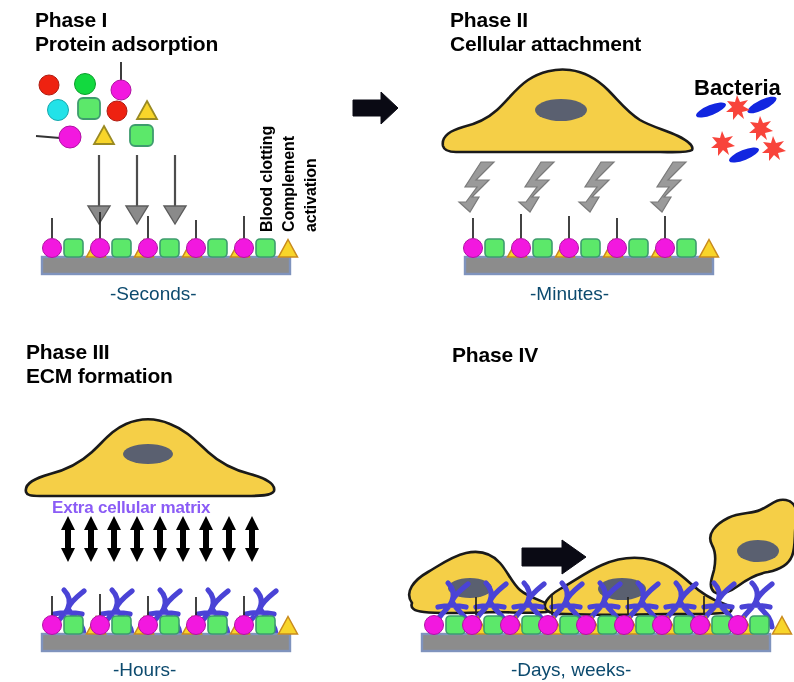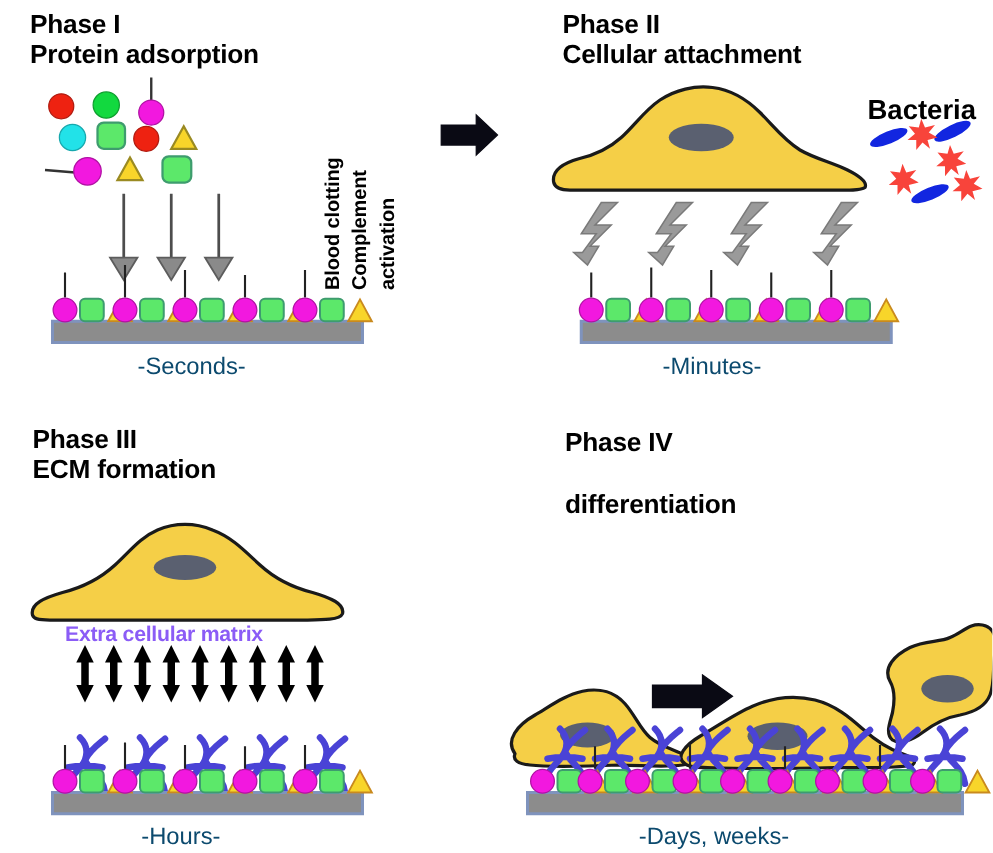--- a/index.html
+++ b/index.html
@@ -65,27 +65,27 @@
     width: 794px;
     height: 682px;
     pointer-events: none;
   }
 </style>
 </head>
 <body>
 
 <div id="stage">
 
-  <div class="title" style="left:24px; top:8px;"><span>Phase I</span><br><span>Protein adsorption</span></div>
+  <div class="title" style="left:35px; top:8px;"><span>Phase I</span><br><span>Protein adsorption</span></div>
 
   <div class="title" style="left:450px; top:8px;"><span>Phase II</span><br><span>Cellular attachment</span></div>
 
   <div class="title" style="left:26px; top:340px;"><span>Phase III</span><br><span>ECM formation</span></div>
 
-  <div class="title" style="left:452px; top:343px;"><span>Phase IV</span><br><br><span>differentiation</span></div>
+  <div class="title" style="left:452px; top:343px;"><span>Phase IV</span><br><br></div>
 
   <div class="timelabel" style="left:110px; top:283px;">-Seconds-</div>
   <div class="timelabel" style="left:530px; top:283px;text-align:center;">-Minutes-</div>
   <div class="timelabel" style="left:113px; top:659px;">-Hours-</div>
   <div class="timelabel" style="left:511px; top:659px;">-Days, weeks-</div>
 
   <div class="vlabel" style="left:258px; top:232px;">Blood clotting</div>
   <div class="vlabel" style="left:280px; top:232px;">Complement</div>
   <div class="vlabel" style="left:302px; top:232px;">activation</div>
 

